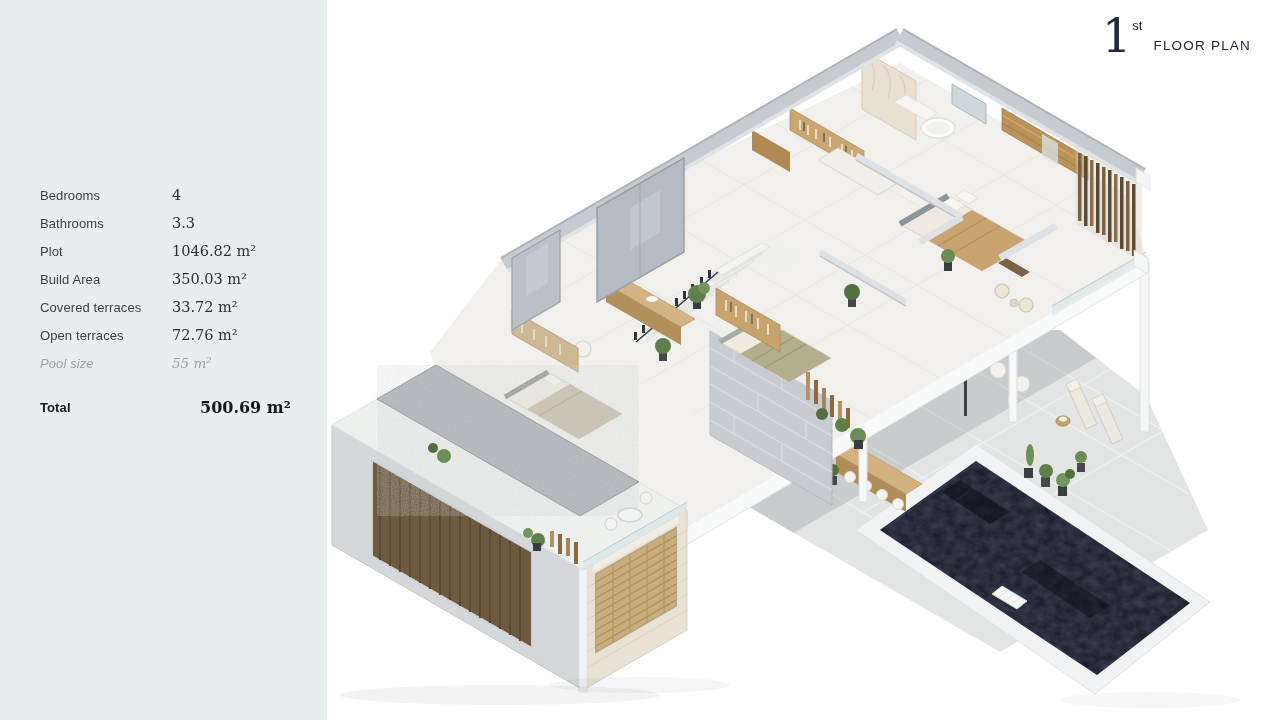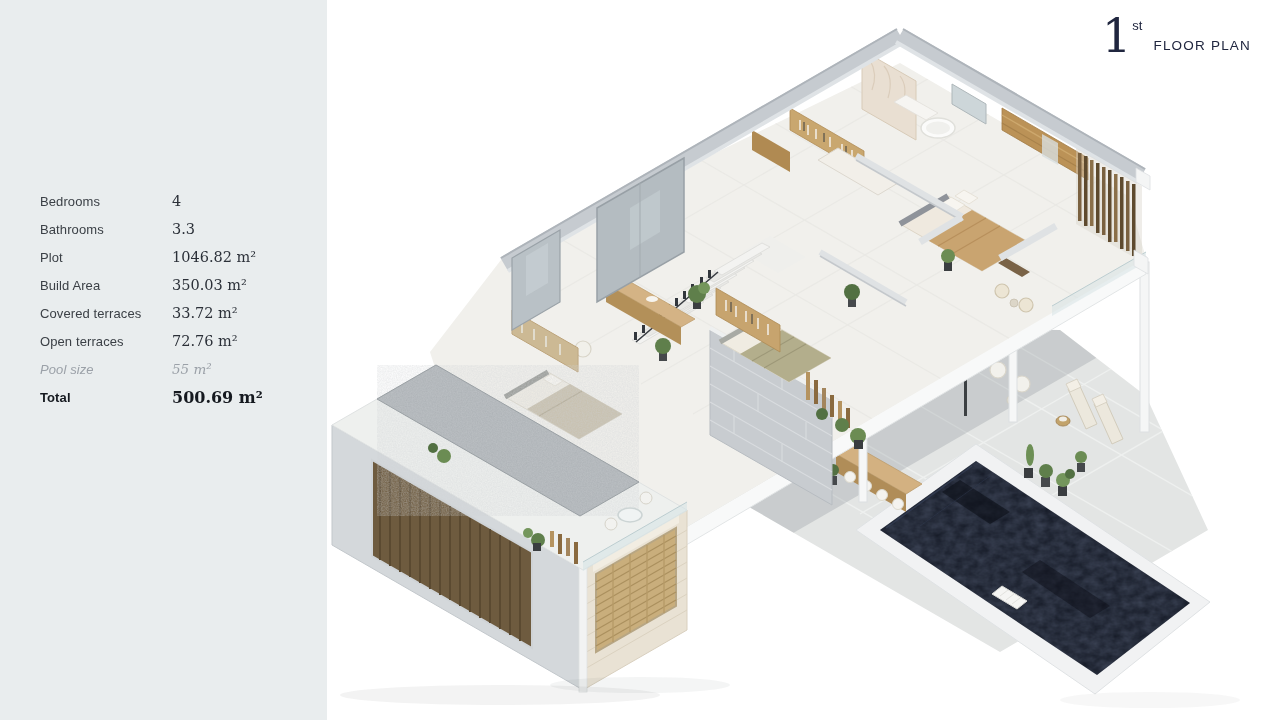--- a/index.html
+++ b/index.html
@@ -5,38 +5,38 @@
   html,body{margin:0;padding:0;}
   body{
     width:1280px;height:720px;overflow:hidden;position:relative;
     background:#ffffff;font-family:"Liberation Sans",sans-serif;
   }
   
   .panel{
     position:absolute;left:0;top:0;width:327px;height:720px;
     background:#e9edee;z-index:3;
   }
-  .specs{position:absolute;left:0;top:187px;width:360px;}
+  .specs{position:absolute;left:0;top:181px;width:360px;}
   .spec-row{
     display:grid;grid-template-columns:132px 1fr;
     padding-left:40px;height:28px;align-items:center;
   }
   .spec-label{
     font-size:13px;color:#3b4046;letter-spacing:.1px;
   }
   .spec-value{
     font-family:"DejaVu Serif",serif;font-size:14.5px;color:#2b3038;
   }
   .spec-row.muted .spec-label{
     font-style:italic;color:#9ba1a8;
   }
   .spec-row.muted .spec-value{
     font-style:italic;color:#9ba1a8;font-size:13.5px;
   }
-  .spec-row.total{margin-top:0px;}
+  .spec-row.total{margin-top:16px;gap:28px;}
   .spec-row.total .spec-label{font-weight:bold;color:#15191f;}
   .spec-row.total .spec-value{font-weight:bold;font-size:16px;color:#15191f;}
   
   .plan-title{
     position:absolute;top:16px;right:29px;z-index:3;
     display:flex;align-items:flex-end;color:#20263f;
   }
   .big-num{
     font-family:"DejaVu Serif",serif;font-size:46px;line-height:40px;
     font-weight:normal;color:#20263f;

